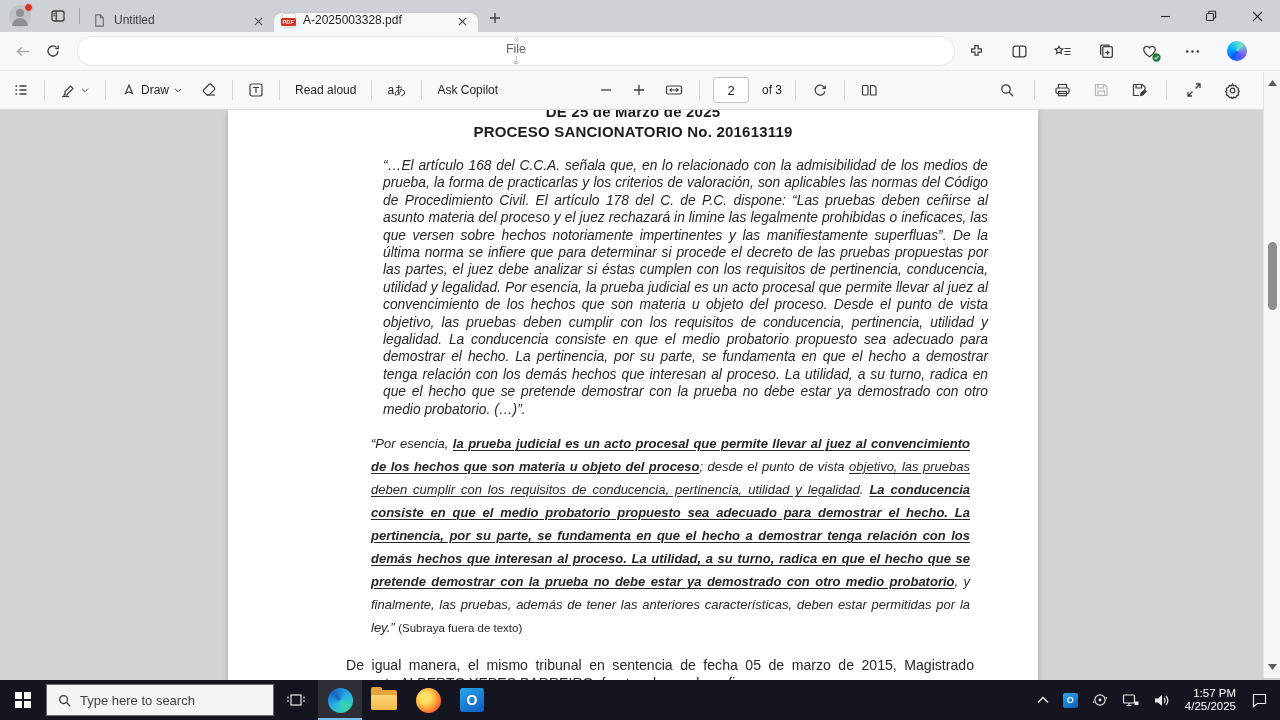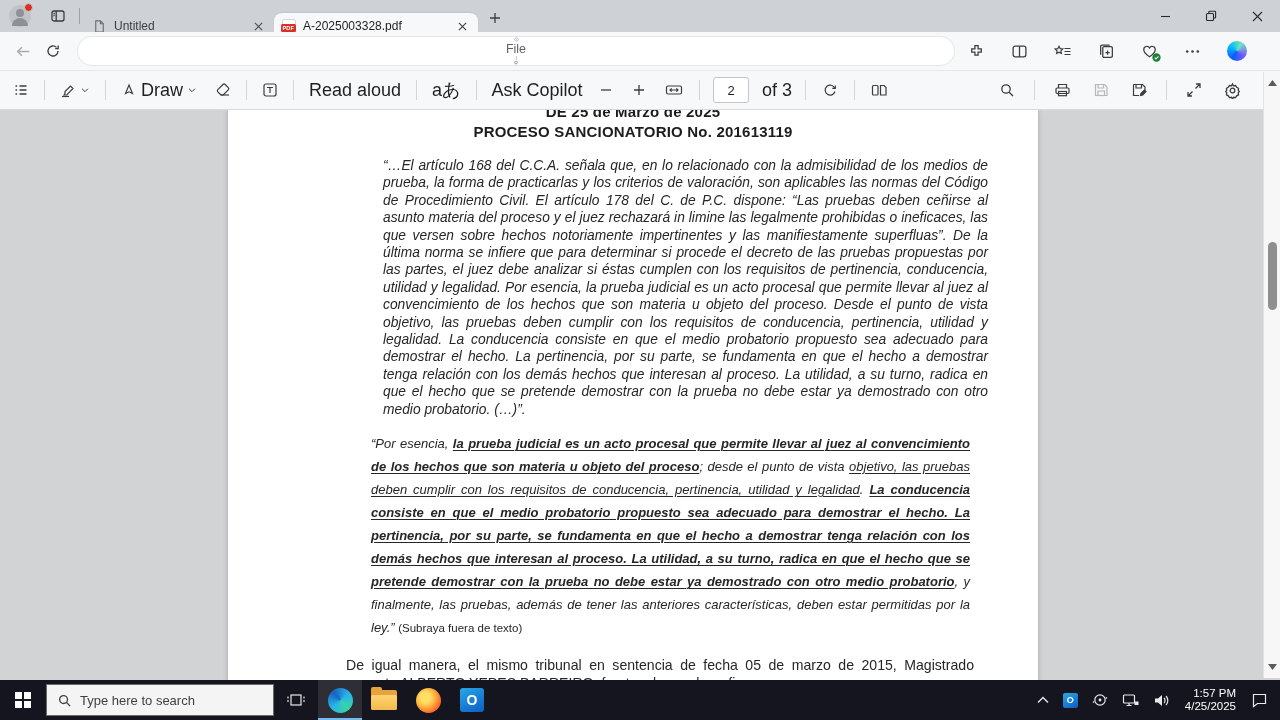--- a/index.html
+++ b/index.html
@@ -8,21 +8,21 @@
   .screen { position:relative; width:1280px; height:720px; background:#d2d3d5; overflow:hidden; }
 
   
   .tabbar { position:absolute; top:0; left:0; width:1280px; height:32px; background:#ced1d6; display:flex; align-items:center; }
   .avatar { position:relative; width:22px; height:22px; margin-left:9px; border-radius:50%; background:#bfc3c7; flex:none; cursor:pointer; }
   .avatar .head { position:absolute; top:4px; left:7px; width:8px; height:8px; border-radius:50%; background:#8d9196; }
   .avatar .bodyshape { position:absolute; bottom:1px; left:3px; width:16px; height:8px; border-radius:8px 8px 0 0; background:#8d9196; }
   .avatar .dot { position:absolute; top:-2px; right:-2px; width:9px; height:9px; border-radius:50%; background:#d93025; border:1.5px solid #ced1d6; }
   .tabactions { width:30px; height:26px; margin-left:12px; display:flex; align-items:center; justify-content:center; border-radius:4px; flex:none; }
   .vdiv-tab { width:1px; height:16px; background:#9ea3a9; margin:0 4px 0 6px; flex:none; }
-  .tab { display:flex; align-items:center; height:26px; margin-top:20px; padding:0 8px; border-radius:8px 8px 0 0; flex:none; }
+  .tab { display:flex; align-items:flex-start; height:26px; margin-top:20px; padding:0 8px; border-radius:8px 8px 0 0; flex:none; }
   .tab.inactive { width:190px; color:#3b3f44; }
   .tab.active { width:204px; background:#f7f8fa; color:#1f1f1f; box-shadow:0 -1px 2px rgba(0,0,0,.06); }
   .tab .ticon { flex:none; margin-right:7px; display:flex; }
   .tab .ttl { flex:1; font-size:12px; white-space:nowrap; overflow:hidden; }
   .tab .tclose { flex:none; width:16px; height:16px; display:flex; align-items:center; justify-content:center; border-radius:3px; }
   .pdfbadge { width:14px; height:15px; background:#fff; border:1px solid #d6d6d6; border-radius:2px; position:relative; }
   .pdfbadge span { position:absolute; left:-2px; bottom:1px; background:#d93025; color:#fff; font-size:5.5px; font-weight:bold; padding:1px 1.5px; border-radius:1.5px; letter-spacing:.2px; }
   .newtab { width:26px; height:26px; margin:4px 0 0 4px; display:flex; align-items:center; justify-content:center; border-radius:4px; flex:none; }
   .wincontrols { margin-left:auto; display:flex; height:32px; }
   .wc { width:46px; height:32px; display:flex; align-items:center; justify-content:center; }
@@ -39,21 +39,21 @@
   .copilot-logo { width:20px; height:20px; border-radius:50%; background:conic-gradient(from 210deg,#0b5cff,#00b7ff,#6fe3c0,#7a5cff,#0b5cff); }
 
   
   .pdftoolbar { position:absolute; top:70px; left:0; width:1280px; height:40px; background:#f7f8fa; border-top:1px solid #e6e7e9; border-bottom:1px solid #d9dadc; font-size:13px; color:#1f1f1f; }
   .tb-left { position:absolute; left:10px; top:0; height:38px; display:flex; align-items:center; gap:12px; }
   .tb-center { position:absolute; left:596px; top:0; height:38px; display:flex; align-items:center; gap:13px; }
   .tb-right { position:absolute; right:36px; top:0; height:38px; display:flex; align-items:center; gap:16px; }
   .tbtn { display:flex; align-items:center; gap:4px; padding:4px 3px; border-radius:4px; }
   .vdiv { width:1px; height:20px; background:#d4d5d7; flex:none; }
   .pageinput { width:36px; height:26px; background:#fff; border:1px solid #c4c5c7; border-radius:3px; text-align:center; font-size:13px; color:#1f1f1f; font-family:"Liberation Sans",sans-serif; }
-  .lbl { font-size:18px; }
+  .lbl { font-size:12px; }
 
   
   .viewer { position:absolute; top:110px; left:0; width:1280px; height:570px; background:#d2d3d5; overflow:hidden; }
   .page { position:absolute; top:0; left:228px; width:810px; height:900px; background:#ffffff; box-shadow:0 1px 5px rgba(0,0,0,.22); color:#262626; }
   .doc-h { text-align:center; font-weight:bold; font-size:15px; color:#1c1c1c; letter-spacing:.2px; }
   .doc-h1 { margin-top:-7px; }
   .doc-h2 { margin-top:3px; }
   .para { text-align:justify; color:#262626; }
   .p-quote1 { margin:17px 50px 0 155px; font-size:13.8px; line-height:17.4px; font-style:italic; }
   .p-body   { margin:16px 64px 0 118px; font-size:14.1px; line-height:18.2px; }

